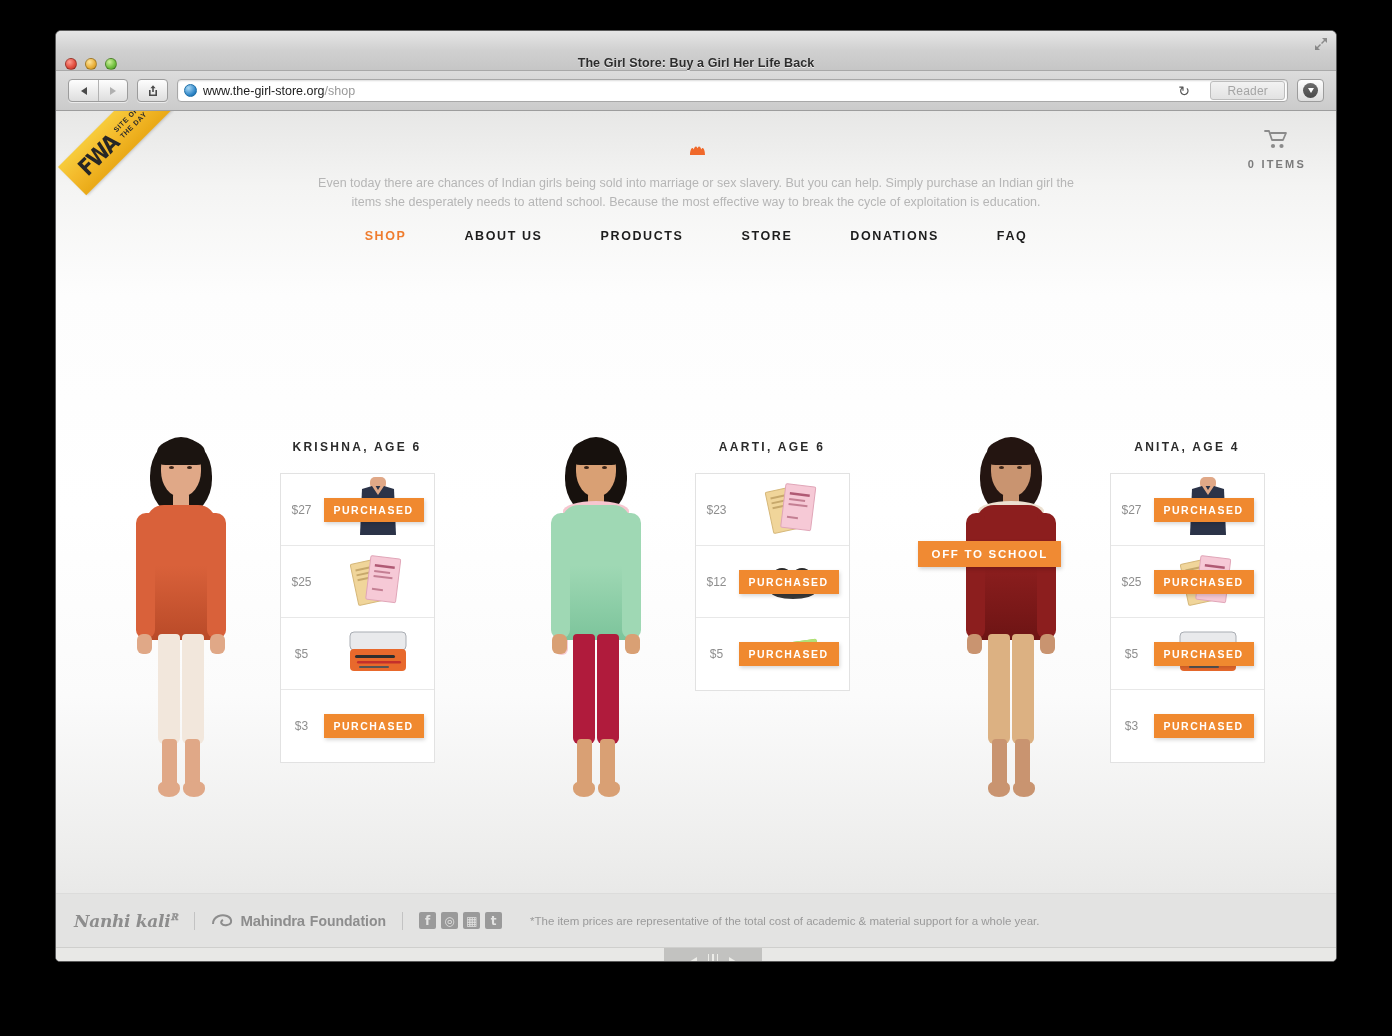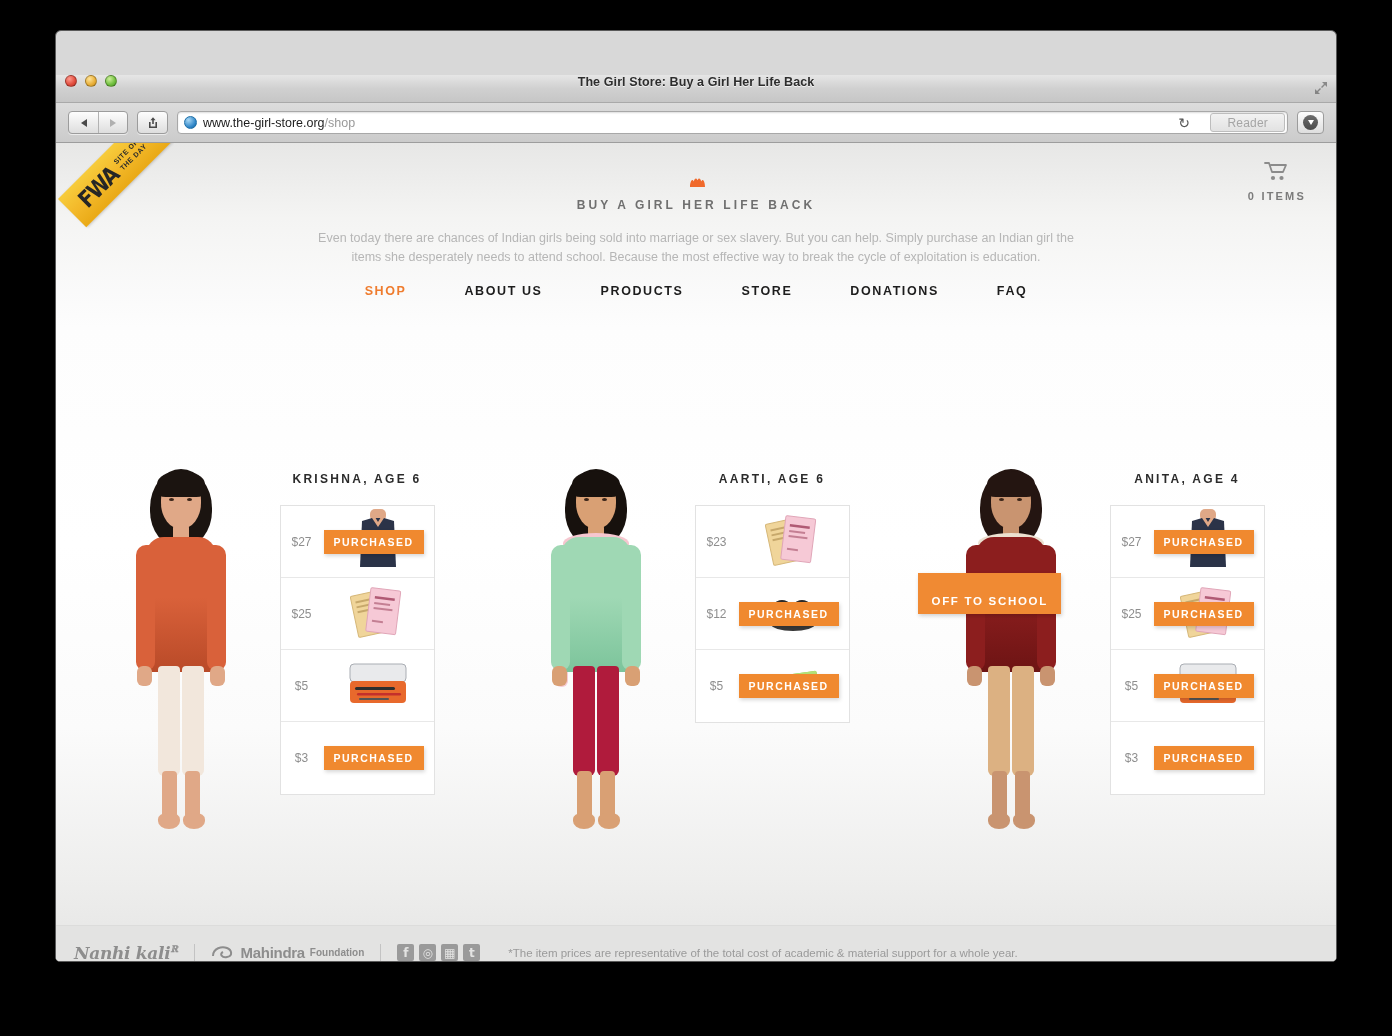--- a/index.html
+++ b/index.html
@@ -19,24 +19,24 @@
     border-radius: 6px 6px 5px 5px;
     background: #d8d8d8;
     box-shadow: 0 12px 38px rgba(0,0,0,.65), 0 2px 6px rgba(0,0,0,.5);
     overflow: hidden;
     border: 1px solid #5a5a5a;
   }
 
   
   #titlebar {
     position: relative;
-    height: 28px;
+    height: 40px;
     background: linear-gradient(to bottom, #e6e6e6 0%, #d0d0d0 50%, #c6c6c6 100%);
     border-bottom: 1px solid #a9a9a9;
-    display: flex; align-items: flex-start; margin-top: 44px;
+    display: flex; align-items: flex-end;
   }
   #traffic { display: flex; gap: 8px; padding-left: 9px; }
   .light { width: 12px; height: 12px; border-radius: 50%; border: 1px solid rgba(0,0,0,.28); }
   .light.red    { background: radial-gradient(circle at 35% 30%, #ff9a8e, #e04b3c 60%, #b5332a); }
   .light.yellow { background: radial-gradient(circle at 35% 30%, #ffe499, #e8ae37 60%, #c18c1e); }
   .light.green  { background: radial-gradient(circle at 35% 30%, #cdf09a, #6fbe3d 60%, #4d9429); }
   #win-title {
     position: absolute; left: 0; right: 0; text-align: center;
     font-size: 12.5px; color: #2d2d2d; font-weight: bold;
     letter-spacing: .1px;
@@ -211,21 +211,21 @@
   .arm { position: absolute; }
   .leg { position: absolute; }
   .foot { position: absolute; border-radius: 40% 40% 50% 50%; }
   .scarf { position: absolute; }
 
   
   .photo-badge {
     position: absolute; z-index: 9;
     background: #f08a33;
     color: #fff; font-size: 11.5px; font-weight: 700; letter-spacing: 1.7px;
-    padding: 22px 13px 7px 14px;
+    padding: 7px 13px 7px 14px;
     white-space: nowrap;
     box-shadow: 1px 2px 4px rgba(0,0,0,.18);
   }
 
   
   .card { width: 155px; margin-left: 20px; margin-top: 11px; }
   .card-title {
     font-size: 12px; font-weight: 700; color: #2b2b2b;
     letter-spacing: 2.3px; text-align: center; margin-bottom: 19px;
     white-space: nowrap;
@@ -272,21 +272,21 @@
     letter-spacing: -.3px;
   }
   #nanhi sup { font-size: 9px; }
   .f-divider { width: 1px; height: 18px; background: #c3c3c3; margin: 0 16px; }
   #mahindra { display: flex; align-items: center; gap: 5px; }
   #mah-mark {
     width: 25px; height: 15px;
     position: relative;
   }
   #mah-name { font-size: 15px; font-weight: 900; color: #8d8d8d; letter-spacing: -.3px; }
-  #mah-found { font-size: 10px; font-weight: 700; color: #8d8d8d; }
+  #mah-found { font-size: 14px; font-weight: 700; color: #8d8d8d; }
   .social { display: flex; gap: 5px; }
   .soc {
     width: 17px; height: 17px; border-radius: 2px; background: #9a9a9a;
     color: #e3e3e2; font-size: 12px; font-weight: 900;
     display: flex; align-items: center; justify-content: center;
     font-family: "DejaVu Sans", sans-serif;
   }
   #disclaimer { font-size: 11.5px; color: #9a9a9a; margin-left: 28px; }
 
   
@@ -369,21 +369,20 @@
         <circle cx="9" cy="17" r="2.1" fill="#8b8b8b"></circle>
         <circle cx="17.5" cy="17" r="2.1" fill="#8b8b8b"></circle>
       </svg>
       <span class="label">0 ITEMS</span>
     </div>
 
     <div id="brand">
       <svg id="crown" viewBox="0 0 17 11">
         <path d="M1 10 C1 4, 3.5 1, 4.7 4.6 C5.7 1.2, 7.2 0.2, 8.5 3.2 C9.8 0.2, 11.3 1.2, 12.3 4.6 C13.5 1, 16 4, 16 10 Z" fill="#f0692b"></path>
       </svg>
-      <div id="tagline">BUY A GIRL HER LIFE BACK</div>
       <div id="blurb">
         <span>Even today there are chances of Indian girls being sold into marriage or sex slavery. But you can help. Simply purchase an Indian girl</span> <span>the items she desperately needs to attend school. Because the most effective way to break the cycle of exploitation is education.</span>
       </div>
       <nav id="nav">
           <a href="#" class="active">SHOP</a>
           <a href="#" class="">ABOUT US</a>
           <a href="#" class="">PRODUCTS</a>
           <a href="#" class="">STORE</a>
           <a href="#" class="">DONATIONS</a>
           <a href="#" class="">FAQ</a>

